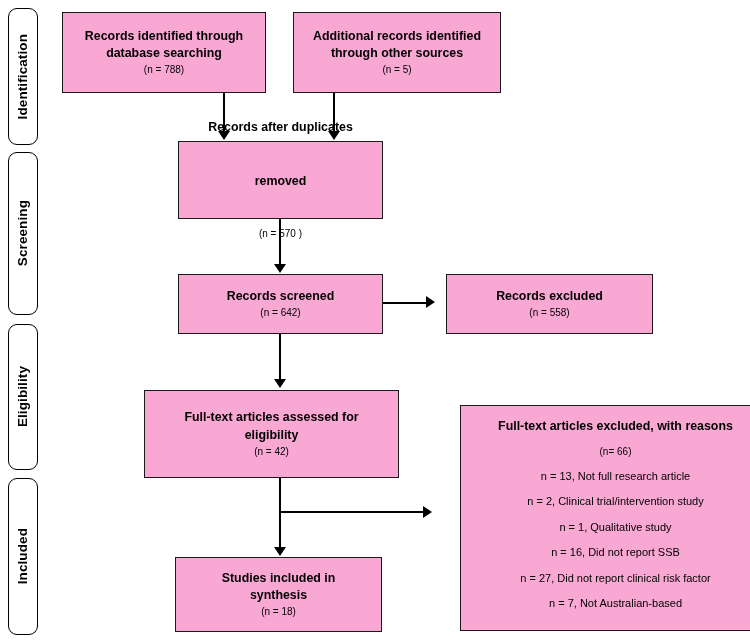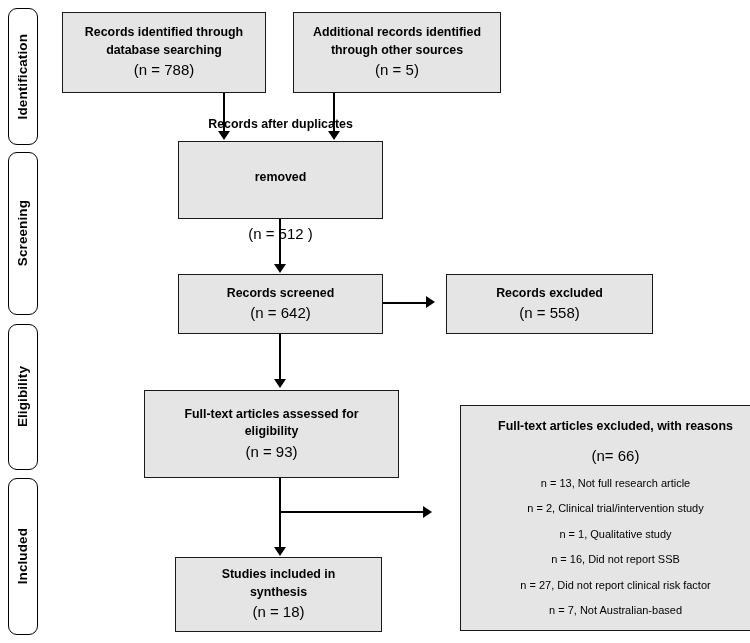--- a/index.html
+++ b/index.html
@@ -38,35 +38,35 @@
     letter-spacing: 0.1px;
     white-space: nowrap;
     line-height: 1;
   }
 
   
   .box {
     position: absolute;
     box-sizing: border-box;
     border: 1.7px solid #1a1a1a;
-    background: #e5e5e5;
+    background: #f9a8d4;
     display: flex;
     flex-direction: column;
     align-items: center;
     justify-content: center;
     text-align: center;
     padding: 4px 6px;
   }
   .box .ttl {
     font-size: 12.4px;
     font-weight: bold;
     line-height: 1.42;
   }
   .box .num {
-    font-size: 15px;
+    font-size: 10px;
     font-weight: normal;
     line-height: 1.42;
   }
   .box .reason {
     font-size: 11px;
     font-weight: normal;
     line-height: 1.5;
   }
   .box.reasons {
     justify-content: flex-start;
@@ -124,37 +124,37 @@
 
   <div class="box" style="left:293px; top:12px; width:208px; height:81px;">
     <div class="ttl">Additional records identified</div>
     <div class="ttl">through other sources</div>
     <div class="num">(n = 5)</div>
   </div>
 
   <div class="box" style="left:178px; top:141px; width:205px; height:78px;gap:36px;">
     <div class="ttl">Records after duplicates</div>
     <div class="ttl">removed</div>
-    <div class="num">(n = 512 )</div>
+    <div class="num">(n = 570 )</div>
   </div>
 
   <div class="box" style="left:178px; top:274px; width:205px; height:60px;">
     <div class="ttl">Records screened</div>
     <div class="num">(n = 642)</div>
   </div>
 
   <div class="box" style="left:434px; top:274px; width:207px; height:60px;margin-left:12px;">
     <div class="ttl">Records excluded</div>
     <div class="num">(n = 558)</div>
   </div>
 
   <div class="box" style="left:144px; top:390px; width:255px; height:88px;">
     <div class="ttl">Full-text articles assessed for</div>
     <div class="ttl">eligibility</div>
-    <div class="num">(n = 93)</div>
+    <div class="num">(n = 42)</div>
   </div>
 
   <div class="box reasons" style="left:460px; top:405px; width:311px; height:226px;">
     <div class="ttl">Full-text articles excluded, with reasons</div>
     <div class="num">(n= 66)</div>
     <div class="reason">n = 13, Not full research article</div>
     <div class="reason">n = 2, Clinical trial/intervention study</div>
     <div class="reason">n = 1, Qualitative study</div>
     <div class="reason">n = 16, Did not report SSB</div>
     <div class="reason">n = 27, Did not report clinical risk factor</div>

